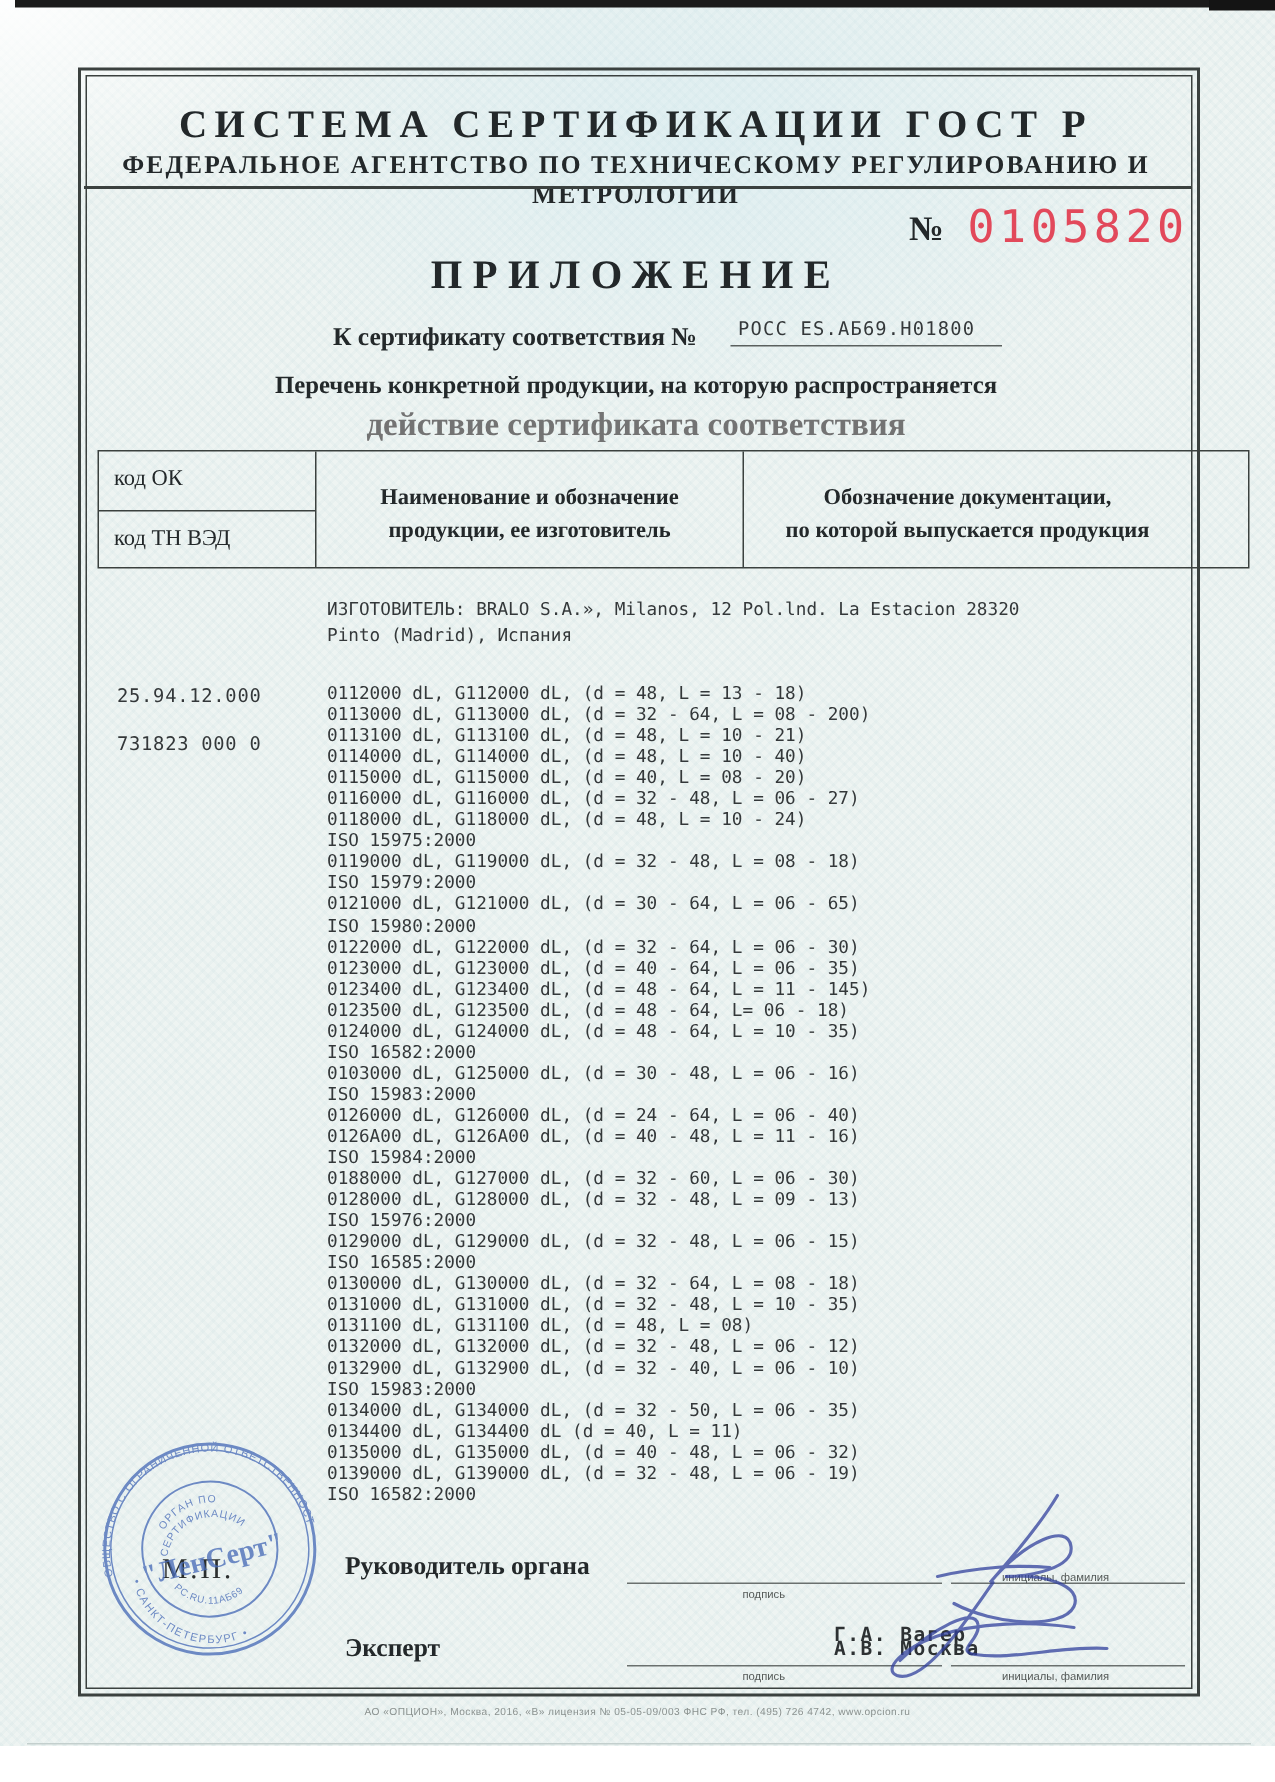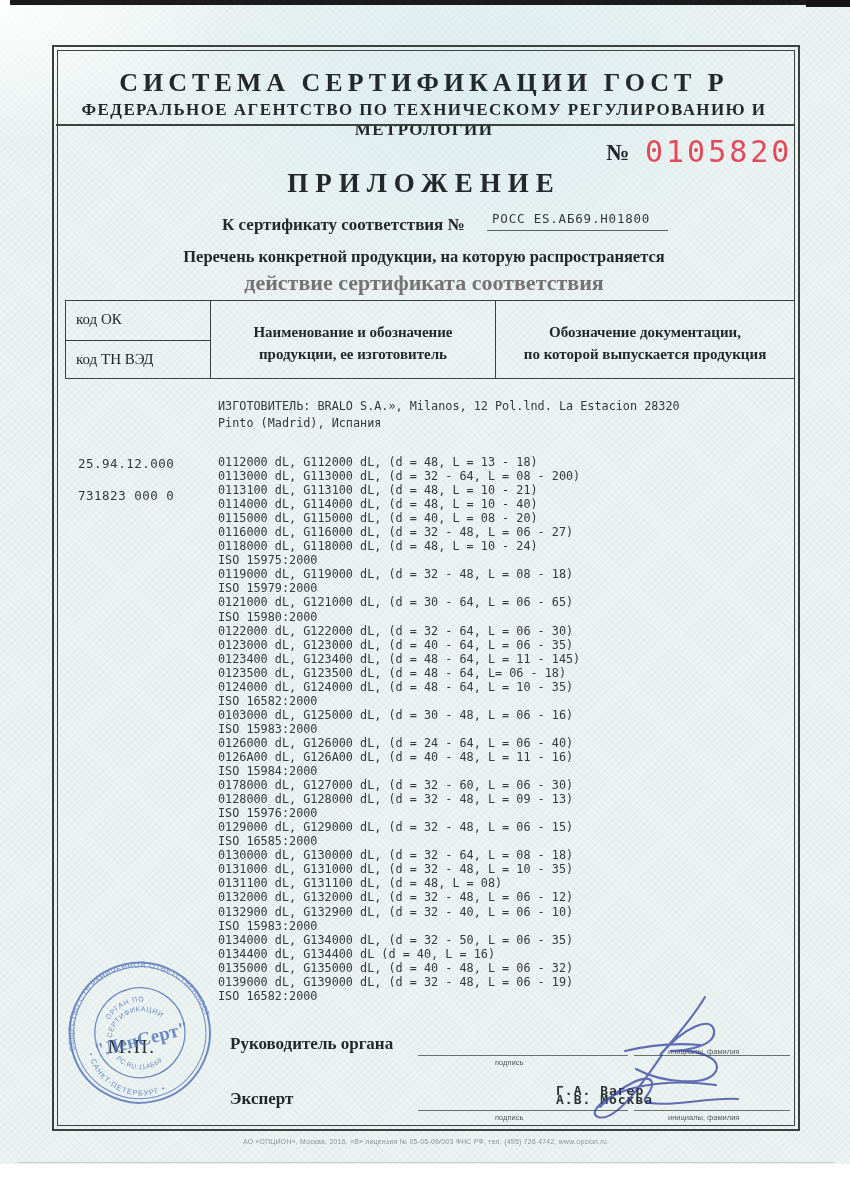--- a/index.html
+++ b/index.html
@@ -40,21 +40,21 @@
   .cert-label{position:absolute;left:222px;top:215px;font-size:17px;font-weight:bold;color:#23282a;}
   .cert-value{position:absolute;left:492px;top:211px;font-family:"DejaVu Sans Mono",monospace;
     font-size:12.5px;letter-spacing:0.8px;color:#3a3f3e;}
   .cert-underline{position:absolute;left:487px;top:230px;width:181px;height:1px;background:#5a605e;}
 
   .subtitle1{position:absolute;left:52px;top:247px;width:744px;text-align:center;
     font-size:16.5px;font-weight:bold;color:#23282a;}
   .subtitle2{position:absolute;left:52px;top:270px;width:744px;text-align:center;
     font-size:22px;font-weight:bold;color:#737373;}
 
-  .tbl{position:absolute;left:65px;top:300px;width:728px;height:77px;border:1.5px solid #3b413f;}
+  .tbl{position:absolute;left:65px;top:300px;width:728px;height:77px;border:1.5px solid #3b413f;padding-left:38px;}
   .tbl .v1{position:absolute;left:144px;top:0;width:1px;height:100%;background:#3b413f;}
   .tbl .v2{position:absolute;left:429px;top:0;width:1px;height:100%;background:#3b413f;}
   .tbl .h1{position:absolute;left:0;top:39px;width:144px;height:1px;background:#3b413f;}
   .tbl .c1a{position:absolute;left:10px;top:10px;font-size:15px;color:#23282a;}
   .tbl .c1b{position:absolute;left:10px;top:50px;font-size:15px;color:#23282a;}
   .tbl .c2{position:absolute;left:145px;top:20px;width:284px;text-align:center;
     font-size:15px;font-weight:600;color:#23282a;line-height:22px;}
   .tbl .c3{position:absolute;left:430px;top:20px;width:298px;text-align:center;
     font-size:15px;font-weight:600;color:#23282a;line-height:22px;}
 
@@ -159,33 +159,33 @@
     <div>0123000 dL, G123000 dL, (d = 40 - 64, L = 06 - 35)</div>
     <div>0123400 dL, G123400 dL, (d = 48 - 64, L = 11 - 145)</div>
     <div>0123500 dL, G123500 dL, (d = 48 - 64, L= 06 - 18)</div>
     <div>0124000 dL, G124000 dL, (d = 48 - 64, L = 10 - 35)</div>
     <div>ISO 16582:2000</div>
     <div>0103000 dL, G125000 dL, (d = 30 - 48, L = 06 - 16)</div>
     <div>ISO 15983:2000</div>
     <div>0126000 dL, G126000 dL, (d = 24 - 64, L = 06 - 40)</div>
     <div>0126A00 dL, G126A00 dL, (d = 40 - 48, L = 11 - 16)</div>
     <div>ISO 15984:2000</div>
-    <div>0178000 dL, G127000 dL, (d = 32 - 60, L = 06 - 30)</div>
+    <div>0188000 dL, G127000 dL, (d = 32 - 60, L = 06 - 30)</div>
     <div>0128000 dL, G128000 dL, (d = 32 - 48, L = 09 - 13)</div>
     <div>ISO 15976:2000</div>
     <div>0129000 dL, G129000 dL, (d = 32 - 48, L = 06 - 15)</div>
     <div>ISO 16585:2000</div>
     <div>0130000 dL, G130000 dL, (d = 32 - 64, L = 08 - 18)</div>
     <div>0131000 dL, G131000 dL, (d = 32 - 48, L = 10 - 35)</div>
     <div>0131100 dL, G131100 dL, (d = 48, L = 08)</div>
     <div>0132000 dL, G132000 dL, (d = 32 - 48, L = 06 - 12)</div>
     <div>0132900 dL, G132900 dL, (d = 32 - 40, L = 06 - 10)</div>
     <div>ISO 15983:2000</div>
     <div>0134000 dL, G134000 dL, (d = 32 - 50, L = 06 - 35)</div>
-    <div>0134400 dL, G134400 dL (d = 40, L = 16)</div>
+    <div>0134400 dL, G134400 dL (d = 40, L = 11)</div>
     <div>0135000 dL, G135000 dL, (d = 40 - 48, L = 06 - 32)</div>
     <div>0139000 dL, G139000 dL, (d = 32 - 48, L = 06 - 19)</div>
     <div>ISO 16582:2000</div>
   </div>
 
 <div class="sig-label1">Руководитель органа</div>
 <div class="sig-label2">Эксперт</div>
 <div class="sig-line sl1"></div>
 <div class="sig-line sl1b"></div>
 <div class="sig-line sl2"></div>

